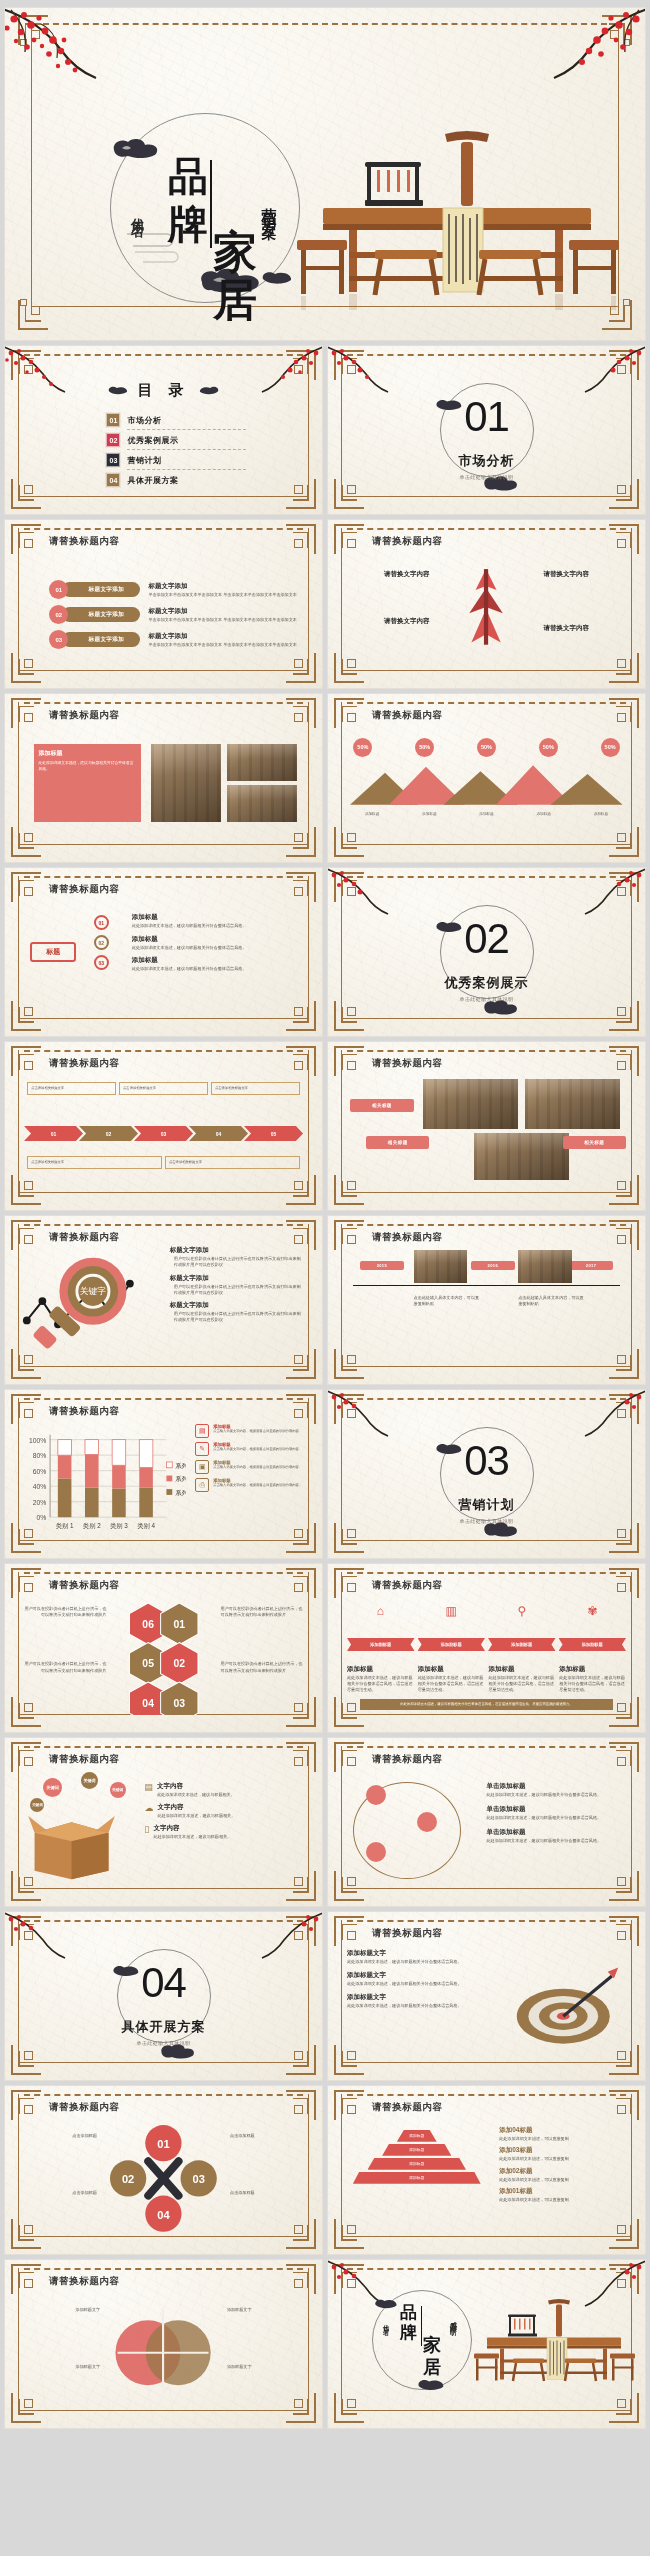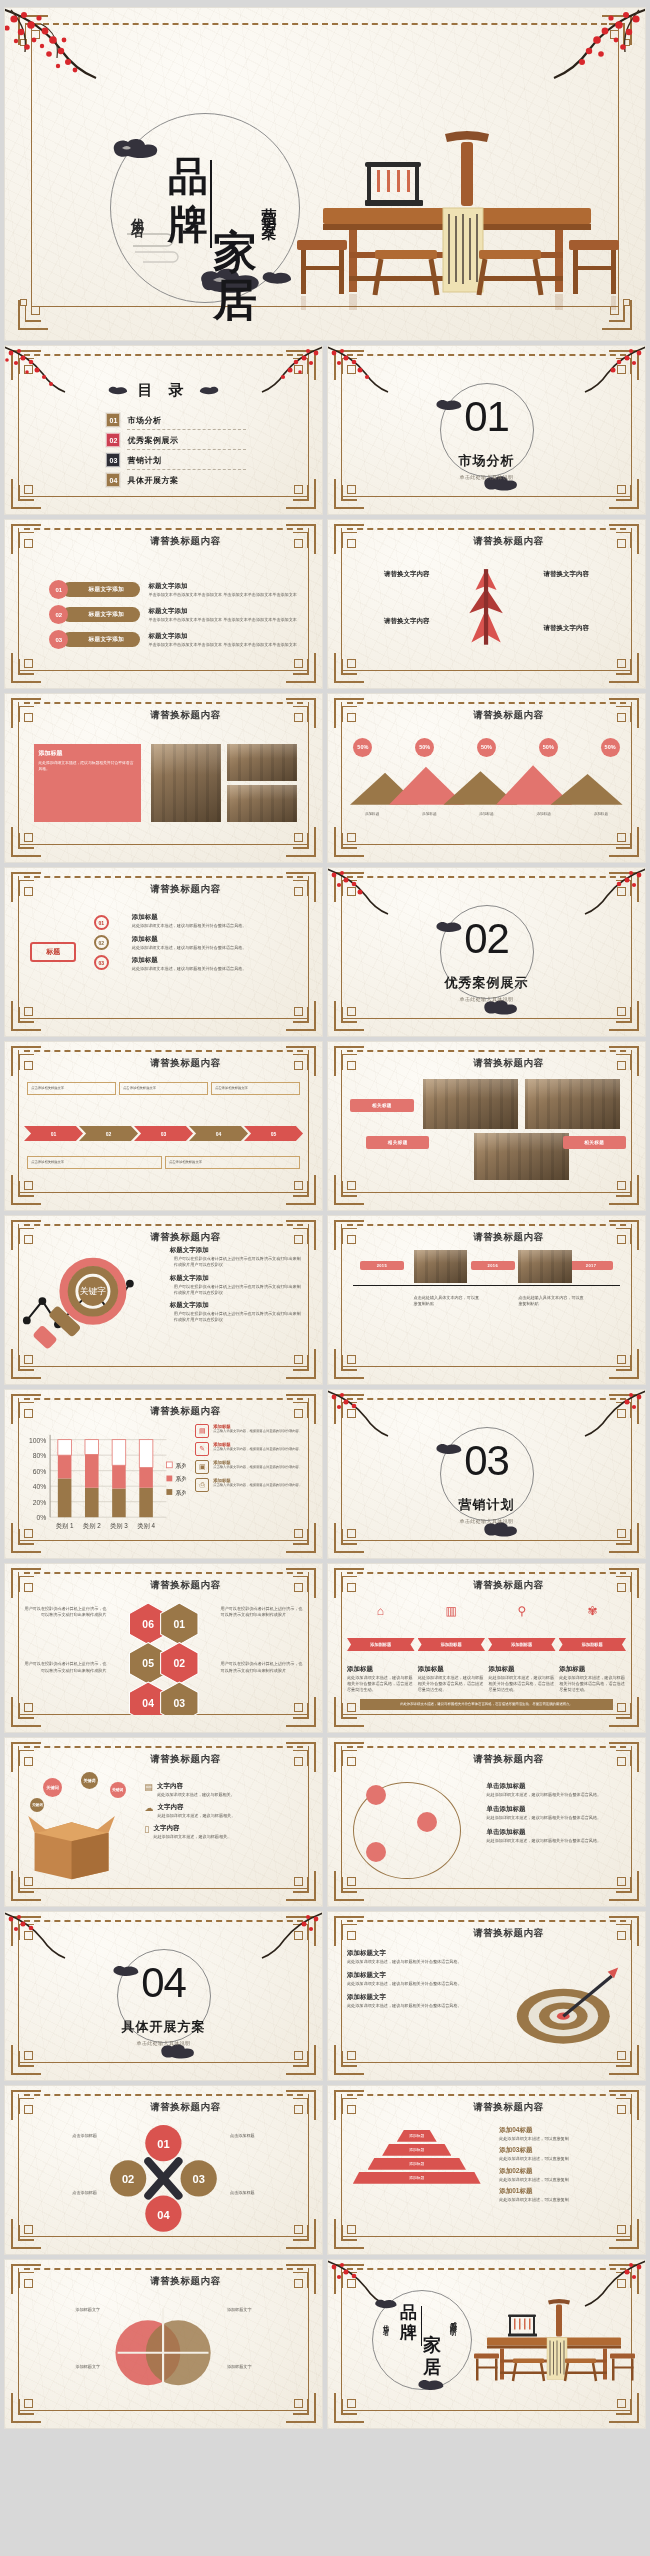--- a/index.html
+++ b/index.html
@@ -64,21 +64,21 @@
   .plum.tl{ left:-4px; top:-2px; width:150px; height:78px; }
   .plum.tr{ right:-4px; top:-2px; width:150px; height:78px; transform:scaleX(-1); }
   .plum.s  { width:96px; height:50px; }
 
   
   .cloud { position:absolute; pointer-events:none; }
 
   
   .slide-title{
     position:absolute; left:0; right:0; top:9%;
-    text-align:center; font-size:9.5px; font-weight:bold; color:#3a3a3a;
+    font-size:9.5px; font-weight:bold; color:#3a3a3a;
     letter-spacing:.6px;
     padding-left:44px;
   }
 
   
   .cover-word{
     position:absolute; font-weight:bold; color:#17171a; line-height:1;
   }
   .cover-ring{
     position:absolute; border:1.5px solid #8d8d8d; border-radius:50%;

